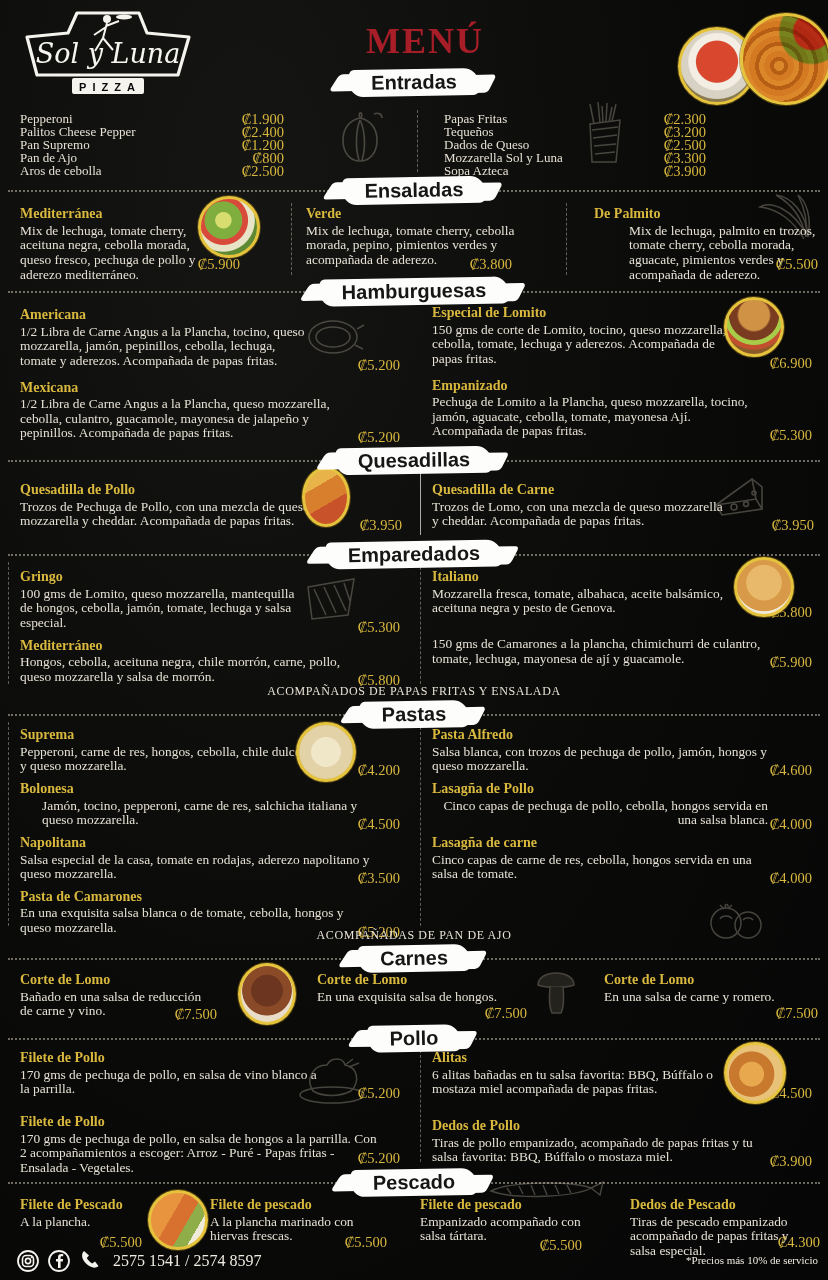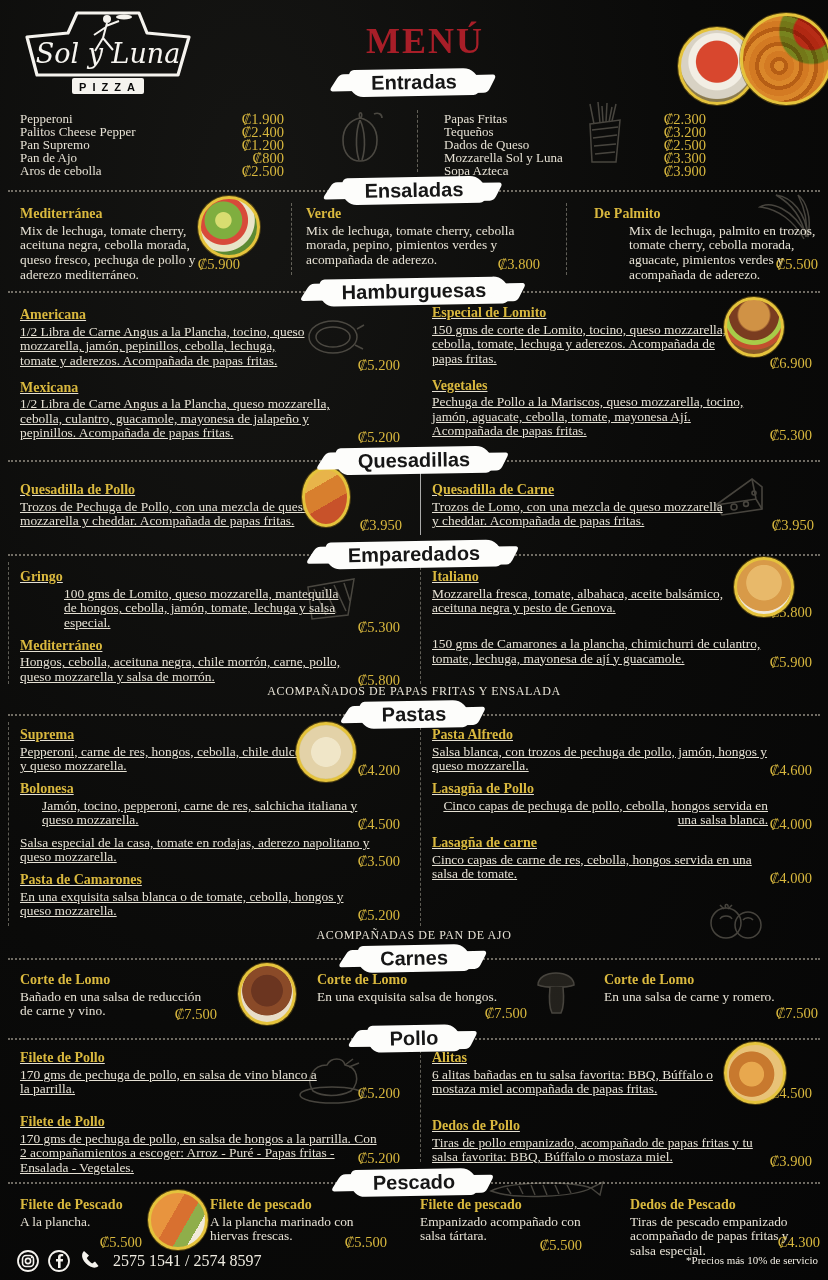--- a/index.html
+++ b/index.html
@@ -16,21 +16,21 @@
   .sec-head::before{content:"";position:absolute;left:-15px;top:4px;bottom:6px;width:32px;
             background:#fdfdfb;transform:skewX(-34deg);border-radius:4px;z-index:0;}
   .sec-head::after{content:"";position:absolute;right:-13px;top:7px;bottom:2px;width:28px;
             background:#fdfdfb;transform:skewX(-28deg);border-radius:4px;z-index:0;}
   .sec-head span{position:relative;z-index:2;}
   .dotline{position:absolute;left:8px;width:812px;border-top:2px dotted rgba(213,206,190,.5);z-index:1;}
   .vdash{position:absolute;border-left:1px dashed rgba(200,195,180,.45);z-index:1;}
   .vline{position:absolute;border-left:1px solid rgba(255,255,255,.65);z-index:1;}
   .iname{font-weight:bold;color:#d9b83e;font-size:14px;margin-bottom:2px;line-height:1.05;}
   .idesc{font-size:13.4px;line-height:1.09;color:#e6e1d4;}
-  .item{position:relative;margin-bottom:8px;text-decoration:underline;}
+  .item{position:relative;margin-bottom:8px;}
   .price{color:#d9b83e;font-size:14.5px;}
   .item .price{position:absolute;right:0;bottom:-5px;}
   .price-abs{position:absolute;color:#d9b83e;font-size:14.5px;text-align:right;z-index:2;}
   .erow{display:flex;justify-content:space-between;font-size:13px;line-height:12.9px;margin-bottom:0px;}
   .col{position:absolute;z-index:2;}
   .photo{position:absolute;border-radius:50%;border:3px solid #e5c33c;z-index:3;
          box-shadow:0 0 0 1px rgba(120,95,20,.6);}
   .sketch{position:absolute;opacity:.55;z-index:0;}
   .note-caps{position:absolute;left:0;width:828px;text-align:center;font-size:12px;
              letter-spacing:.6px;color:#e8e3d6;z-index:2;}
@@ -140,21 +140,21 @@
   <span class="price-abs" style="left:155px;top:256px;width:85px;">₡5.900</span>
   <div class="photo" style="left:198px;top:196px;width:56px;height:56px;
        background:radial-gradient(circle at 40% 38%, #d8dd70 0 16%, #7fae3f 18% 38%, #d84a3a 40% 50%, #e8e4c8 52% 64%, #5d8a33 66% 100%);"></div>
 
   <div class="vdash" style="left:291px;top:203px;height:72px;"></div>
 
   <div class="col" style="left:306px;top:207px;width:230px;">
     <div class="iname">Verde</div>
     <div class="idesc" style="width:212px;">Mix de lechuga, tomate cherry, cebolla morada, pepino, pimientos verdes y acompañada de aderezo.</div>
   </div>
-  <span class="price-abs" style="left:455px;top:256px;width:85px;">₡3.800</span>
+  <span class="price-abs" style="left:427px;top:256px;width:85px;">₡3.800</span>
 
   <div class="vdash" style="left:566px;top:203px;height:72px;"></div>
 
   <svg class="sketch" style="left:756px;top:193px;" width="58" height="50" viewBox="0 0 58 50">
     <g stroke="#7a756a" fill="none" stroke-width="1.5">
       <path d="M52 44 C36 14 14 8 4 14 C22 16 38 28 48 46"></path>
       <path d="M52 44 C50 20 36 4 20 2 C34 10 46 24 50 44"></path>
       <path d="M52 44 C56 24 50 8 42 2 C48 14 52 30 50 44"></path>
     </g>
   </svg>
@@ -188,22 +188,22 @@
     </g>
   </svg>
 
   <div class="col" style="left:432px;top:306px;width:380px;">
     <div class="item">
       <div class="iname">Especial de Lomito</div>
       <div class="idesc" style="width:300px;">150 gms de corte de Lomito, tocino, queso mozzarella, cebolla, tomate, lechuga y aderezos. Acompañada de papas fritas.</div>
       <span class="price">₡6.900</span>
     </div>
     <div class="item" style="margin-top:12px;">
-      <div class="iname">Vegetales</div>
-      <div class="idesc" style="width:320px;">Pechuga de Pollo a la Mariscos, queso mozzarella, tocino, jamón, aguacate, cebolla, tomate, mayonesa Ají. Acompañada de papas fritas.</div>
+      <div class="iname">Empanizado</div>
+      <div class="idesc" style="width:320px;">Pechuga de Lomito a la Plancha, queso mozzarella, tocino, jamón, aguacate, cebolla, tomate, mayonesa Ají. Acompañada de papas fritas.</div>
       <span class="price">₡5.300</span>
     </div>
   </div>
   <div class="photo" style="left:724px;top:297px;width:54px;height:54px;
        background:radial-gradient(circle at 50% 28%, #d09245 0 32%, #7a3c20 36% 52%, #a8cc48 54% 62%, #c2502e 64% 72%, #8a5a28 74% 100%);"></div>
 
   <div class="dotline" style="top:460px;"></div>
   <div class="sec-head" style="top:447px;"><span>Quesadillas</span></div>
   <div class="vline" style="left:420px;top:473px;height:62px;"></div>
 
@@ -235,21 +235,21 @@
   </svg>
 
   <div class="dotline" style="top:554px;"></div>
   <div class="sec-head" style="top:541px;"><span>Emparedados</span></div>
   <div class="vdash" style="left:8px;top:562px;height:122px;"></div>
   <div class="vdash" style="left:420px;top:562px;height:122px;"></div>
 
   <div class="col" style="left:20px;top:570px;width:380px;">
     <div class="item">
       <div class="iname">Gringo</div>
-      <div class="idesc" style="width:286px;margin-left:44px;">100 gms de Lomito, queso mozzarella, mantequilla de hongos, cebolla, jamón, tomate, lechuga y salsa especial.</div>
+      <div class="idesc" style="width:286px;">100 gms de Lomito, queso mozzarella, mantequilla de hongos, cebolla, jamón, tomate, lechuga y salsa especial.</div>
       <span class="price">₡5.300</span>
     </div>
     <div class="item" style="margin-top:6px;">
       <div class="iname">Mediterráneo</div>
       <div class="idesc" style="width:336px;">Hongos, cebolla, aceituna negra, chile morrón, carne, pollo, queso mozzarella y salsa de morrón.</div>
       <span class="price">₡5.800</span>
     </div>
   </div>
   <svg class="sketch" style="left:300px;top:573px;" width="62" height="50" viewBox="0 0 62 50">
     <g stroke="#7a756a" fill="none" stroke-width="1.5">
@@ -284,20 +284,21 @@
       <div class="iname">Suprema</div>
       <div class="idesc" style="width:290px;">Pepperoni, carne de res, hongos, cebolla, chile dulce y queso mozzarella.</div>
       <span class="price">₡4.200</span>
     </div>
     <div class="item">
       <div class="iname">Bolonesa</div>
       <div class="idesc" style="width:336px;margin-left:22px;">Jamón, tocino, pepperoni, carne de res, salchicha italiana y queso mozzarella.</div>
       <span class="price">₡4.500</span>
     </div>
     <div class="item">
+      <div class="iname">Napolitana</div>
       <div class="idesc" style="width:364px;">Salsa especial de la casa, tomate en rodajas, aderezo napolitano y queso mozzarella.</div>
       <span class="price">₡3.500</span>
     </div>
     <div class="item">
       <div class="iname">Pasta de Camarones</div>
       <div class="idesc" style="width:340px;">En una exquisita salsa blanca o de tomate, cebolla, hongos y queso mozzarella.</div>
       <span class="price">₡5.200</span>
     </div>
   </div>
   <div class="photo" style="left:296px;top:722px;width:54px;height:54px;

